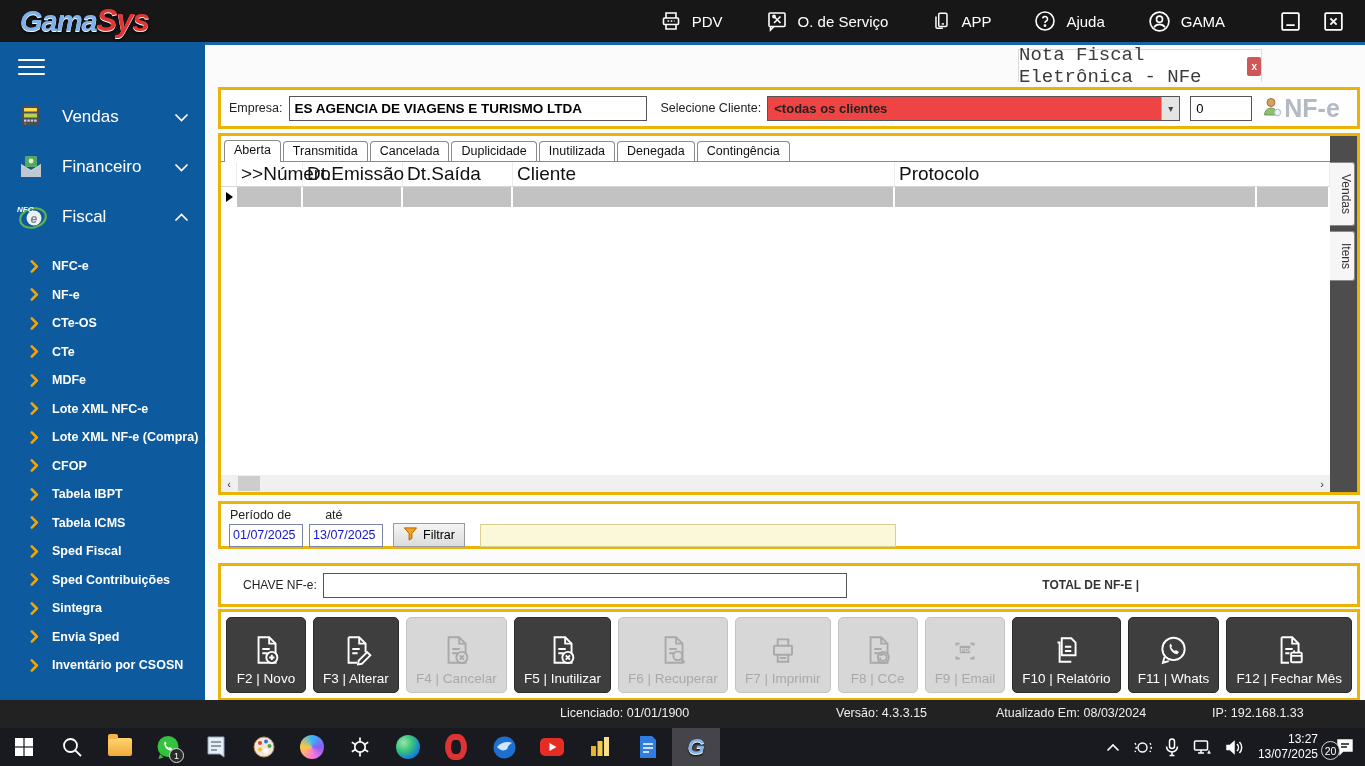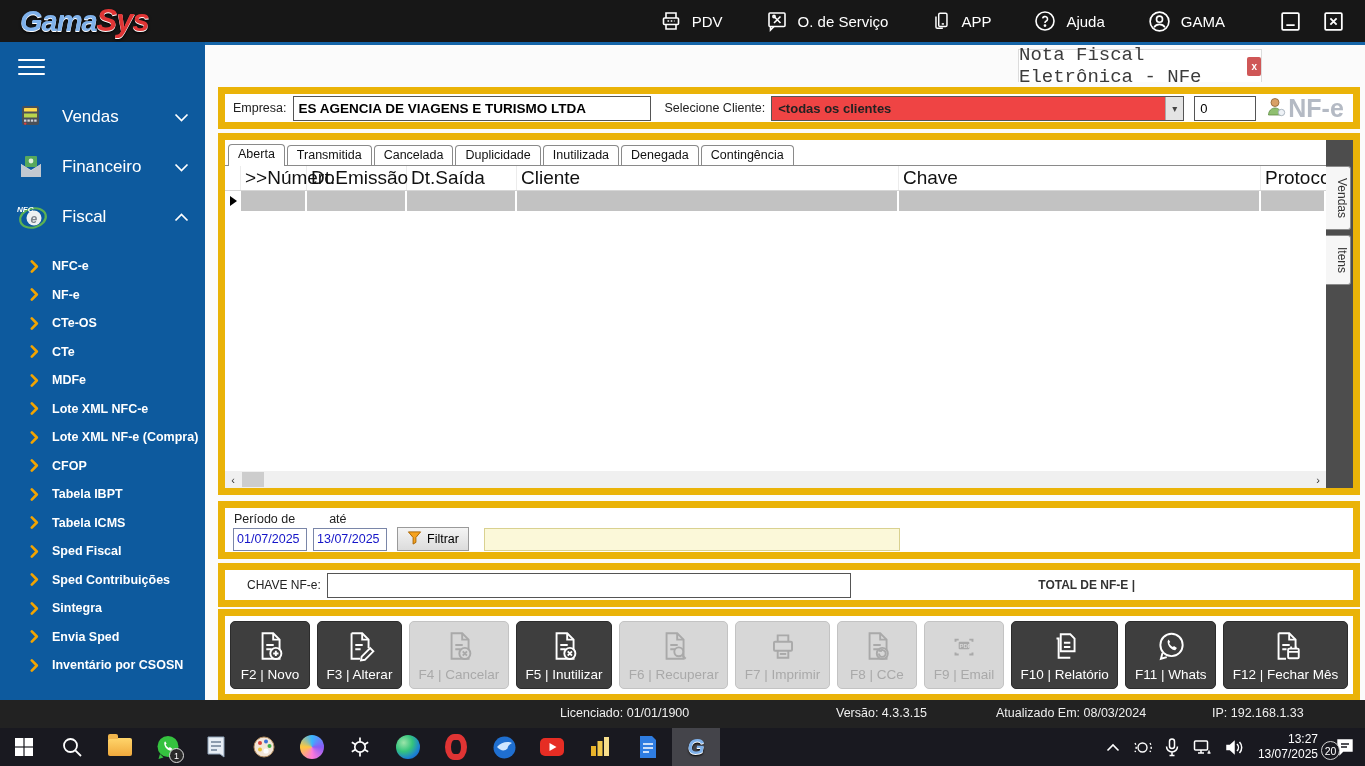--- a/index.html
+++ b/index.html
@@ -33,21 +33,21 @@
   .ssub svg{margin-right:13px;flex:none;}
   .subwrap{margin-top:10px;}
   
   .content{flex:1;position:relative;background:#fbfbfb;border-top:3px solid #1565a8;box-sizing:border-box;}
   .pagetab{position:absolute;left:813px;top:4px;width:244px;height:33px;background:#fff;
      border:1px solid #dcdcdc;border-bottom:none;display:flex;align-items:center;
      justify-content:center;gap:12px;box-sizing:border-box;}
   .pagetab-title{font-size:19px;color:#3c3c3c;font-family:Liberation Mono, monospace;}
   .pagetab-close{width:20px;height:19px;background:#cf5757;color:#fff;font-size:10px;
      font-weight:bold;display:flex;align-items:center;justify-content:center;border-radius:2px;cursor:pointer;}
-  .panel{position:absolute;left:13px;right:5px;background:#fff;border:7px solid #eab308;box-sizing:border-box;}
+  .panel{position:absolute;left:13px;right:5px;background:#fff;border:3px solid #eab308;box-sizing:border-box;}
   
   .p-top{top:42px;height:42px;display:flex;align-items:center;font-size:12.5px;color:#222;}
   .p-top .lab{margin-left:8px;margin-right:6px;white-space:nowrap;}
   .field{border:1px solid #555;height:25px;box-sizing:border-box;font-family:"Liberation Sans",sans-serif;}
   .empresa-input{width:358px;font-weight:bold;font-size:13.5px;padding:0 5px;}
   .combo{width:413px;height:25px;border:1px solid #555;display:flex;align-items:center;
      box-sizing:border-box;margin-right:10px;cursor:pointer;background:#ef4444;}
   .combo .cval{flex:1;font-weight:bold;font-size:13px;padding-left:6px;}
   .combo .carrow{width:17px;height:100%;background:#e4e4e4;border-left:1px solid #aaa;
      display:flex;align-items:center;justify-content:center;font-size:10px;color:#444;}
@@ -77,21 +77,21 @@
   .col-sai{width:110px;flex:none;}
   .col-cli{width:382px;flex:none;}
   .col-cha{width:362px;flex:none;}
   .col-pro{flex:1;}
   .gbody{flex:1;}
   .hscroll{height:17px;background:#f0f0f0;display:flex;align-items:center;position:relative;}
   .harrow{width:16px;text-align:center;font-size:11px;color:#333;cursor:pointer;}
   .hthumb{position:absolute;left:17px;width:22px;top:1px;bottom:1px;background:#cdcdcd;cursor:pointer;}
   .harrow.right{position:absolute;right:0;}
   
-  .p-filter{top:456px;height:58px;font-size:12.5px;color:#222;}
+  .p-filter{top:456px;height:48px;font-size:12.5px;color:#222;}
   .fl-labels{display:flex;padding:4px 0 1px 9px;gap:0;}
   .fl-labels .l2{margin-left:34px;}
   .fl-row{display:flex;align-items:center;padding-left:8px;gap:6px;}
   .date-input{width:66px;font-size:12.5px;color:#1515c8;padding:0 3px;border:1px solid #7a86a8;height:21px;}
   .filtrar{height:24px;margin-left:4px;background:linear-gradient(#f4f4f4,#dcdcdc);
      border:1px solid #9a9a9a;display:flex;align-items:center;gap:5px;font-size:12.5px;
      padding:0 9px;cursor:pointer;font-family:"Liberation Sans",sans-serif;}
   .yellow-input{width:406px;height:21px;background:#fbf8d9;border:1px solid #d9d190;margin-left:9px;padding:0 4px;}
   
   .p-chave{top:518px;height:44px;display:flex;align-items:center;font-size:12.5px;color:#222;}
@@ -389,21 +389,20 @@
           <span class="wtab">Inutilizada</span>
           <span class="wtab">Denegada</span>
           <span class="wtab">Contingência</span>
         </div>
         <div class="ghead">
           <span class="gc col-sel"></span>
           <span class="gc col-num">&gt;&gt;Número</span>
           <span class="gc col-emi">Dt.Emissão</span>
           <span class="gc col-sai">Dt.Saída</span>
           <span class="gc col-cli">Cliente</span>
-          <span class="gc col-cha">Chave</span>
           <span class="gc col-pro">Protocolo</span>
         </div>
         <div class="grow">
           <span class="gc col-sel sel">
               <span class="tri"></span>
             </span>
           <span class="gc col-num"></span>
           <span class="gc col-emi"></span>
           <span class="gc col-sai"></span>
           <span class="gc col-cli"></span>

